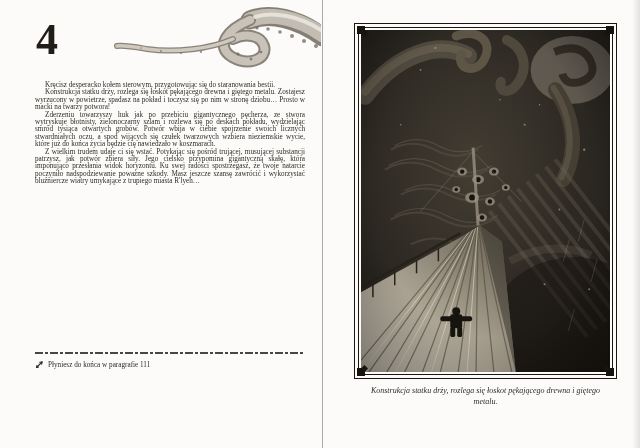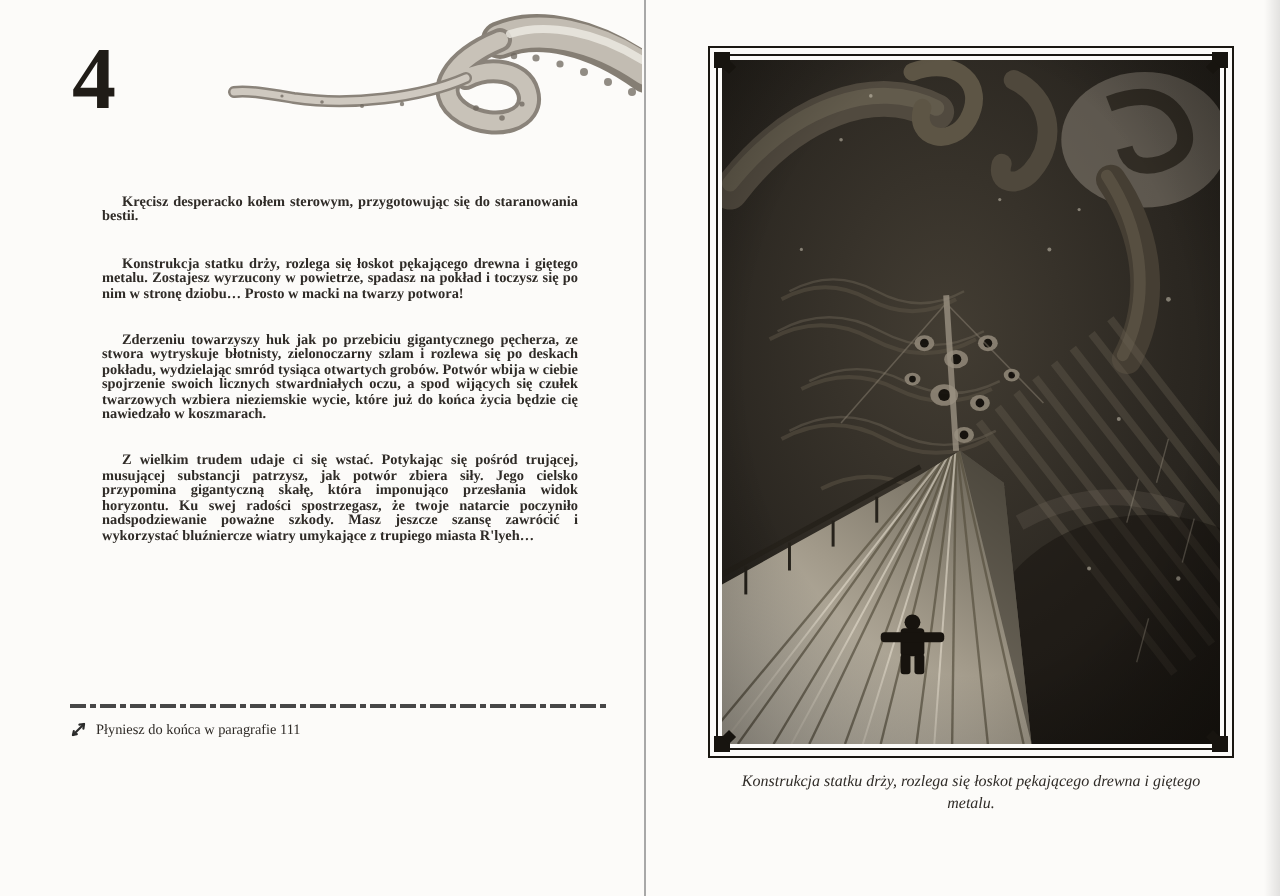--- a/index.html
+++ b/index.html
@@ -15,21 +15,21 @@
     position:absolute;left:36px;top:18px;
     font-size:44px;font-weight:bold;line-height:1;color:#201c17;
     letter-spacing:-1px;
   }
   .tentacle-art{position:absolute;left:111px;top:3px;width:210px;height:76px;}
   .body-text{
     position:absolute;left:35px;top:82px;width:270px;
     font-size:7.2px;line-height:7.4px;color:#2f2b27;
     text-align:justify;
   }
-  .body-text p{margin:16px;text-indent:10px;font-weight:bold;}
+  .body-text p{margin:0;text-indent:10px;}
   .footer{position:absolute;left:35px;top:352px;width:268px;}
   .footer-rule{
     height:2px;width:100%;
     background:repeating-linear-gradient(90deg,#474747 0 8px,transparent 8px 10px,#474747 10px 13px,transparent 13px 15px);
   }
   .footer-ref{
     margin-top:6px;display:flex;align-items:flex-end;gap:4px;
     font-size:7.2px;color:#2f2b27;
   }
   .gutter-line{position:absolute;left:322px;top:0;width:1px;height:448px;background:#a8a8a8;}

